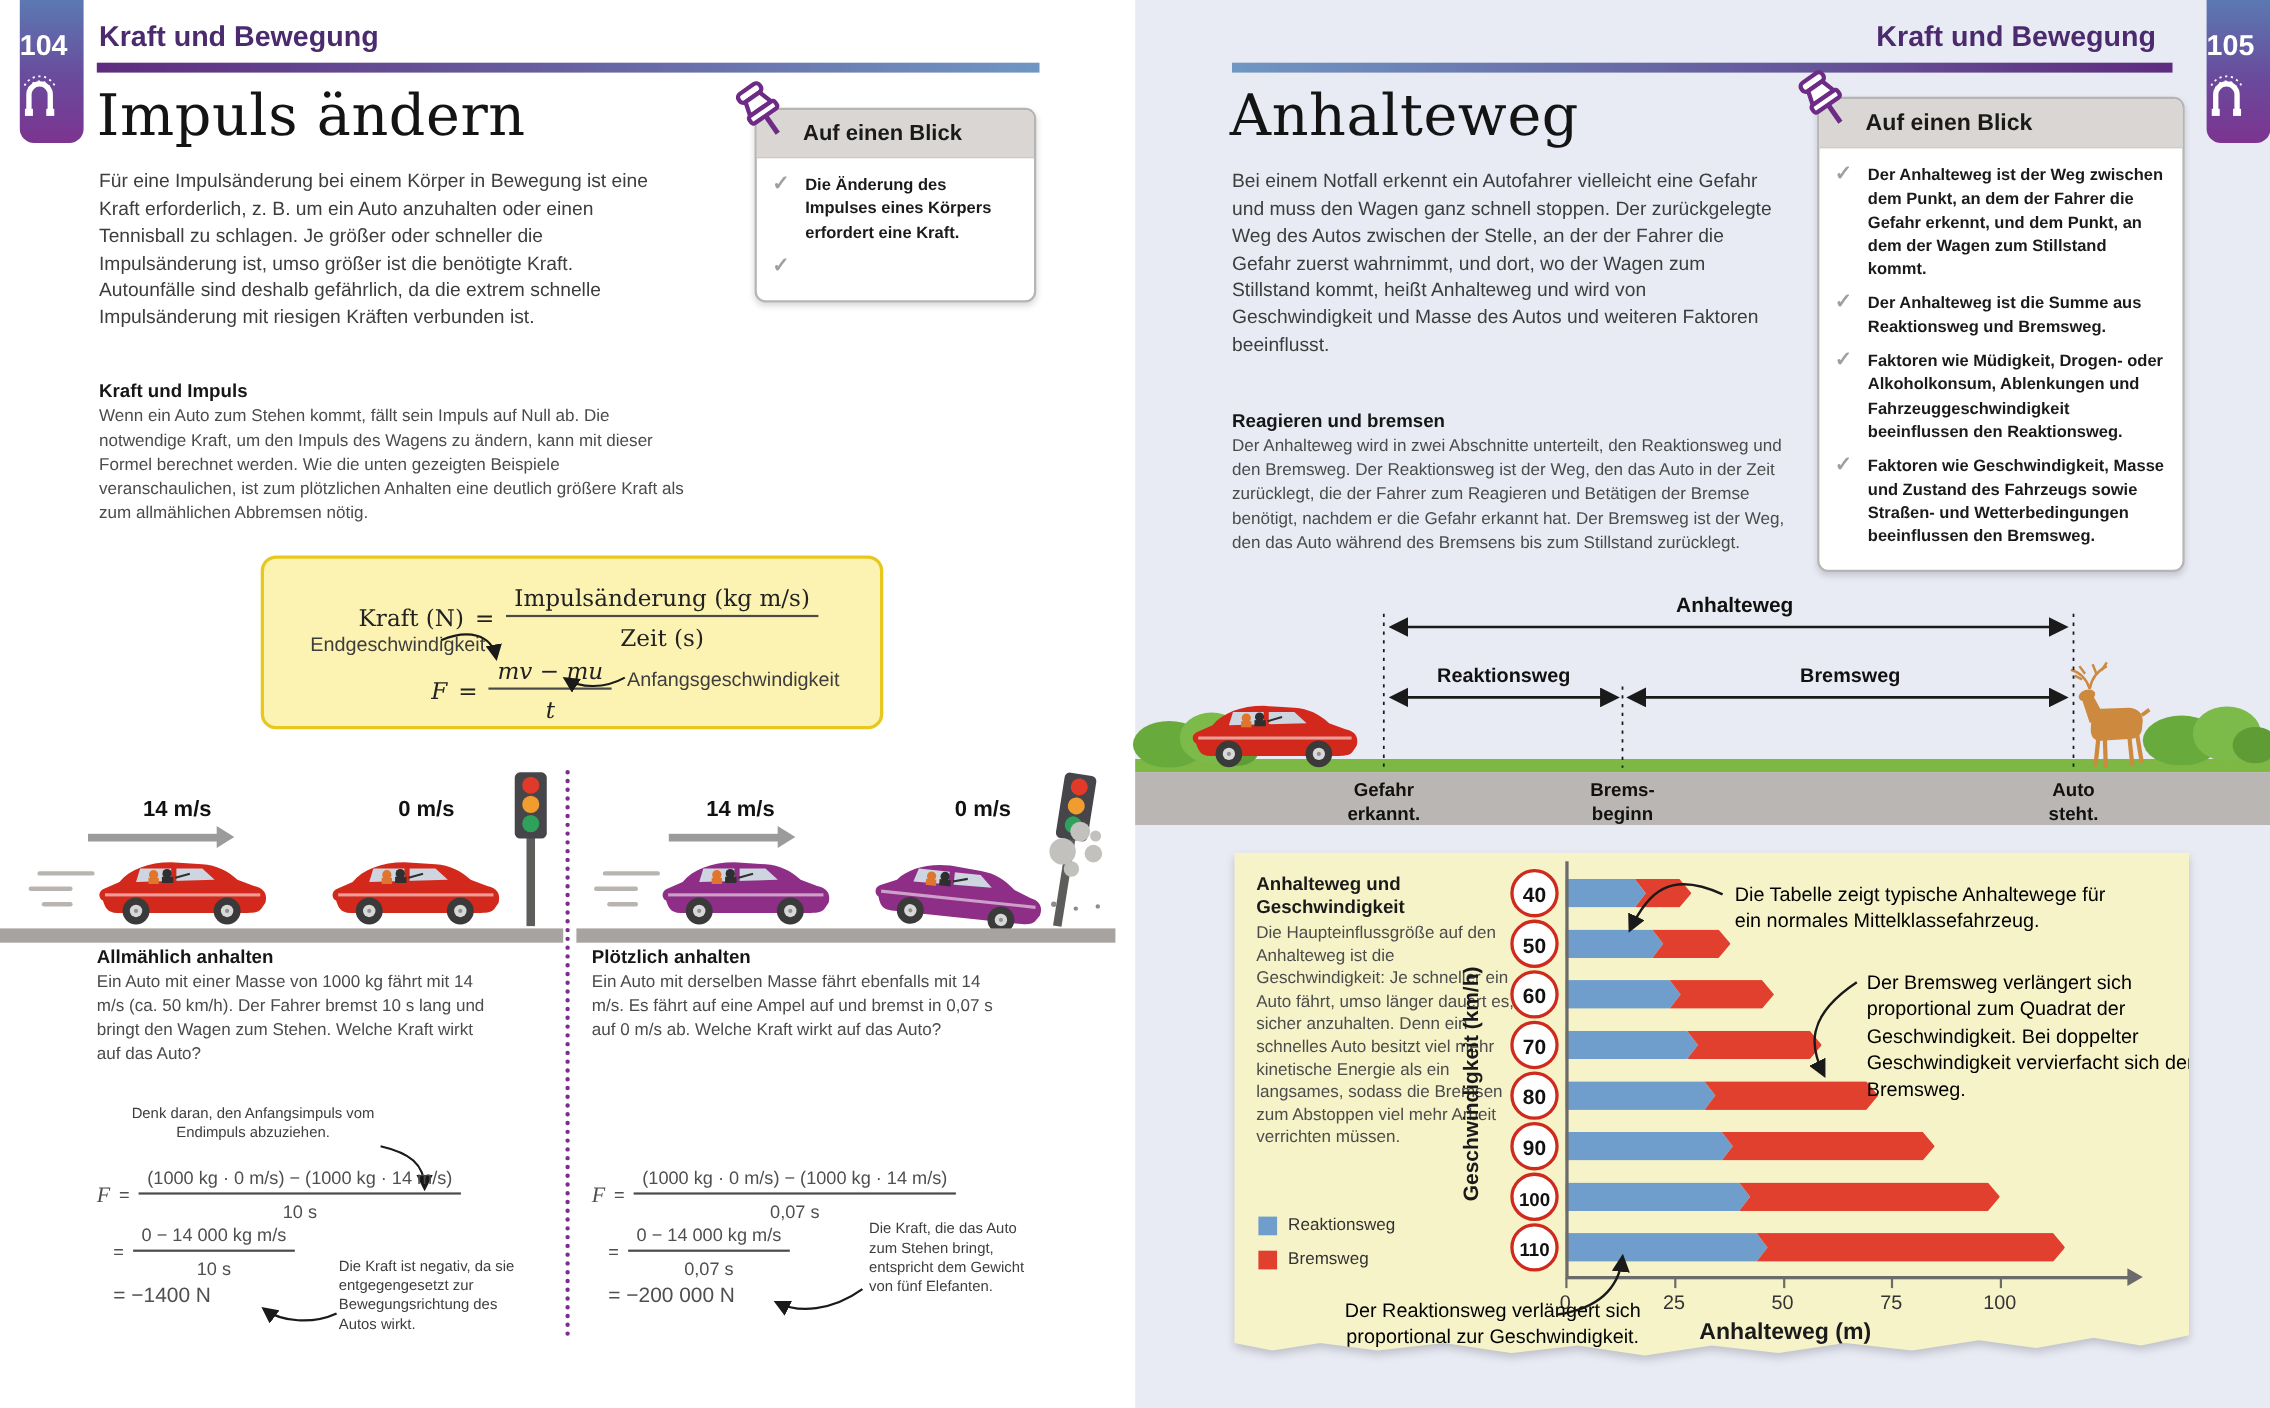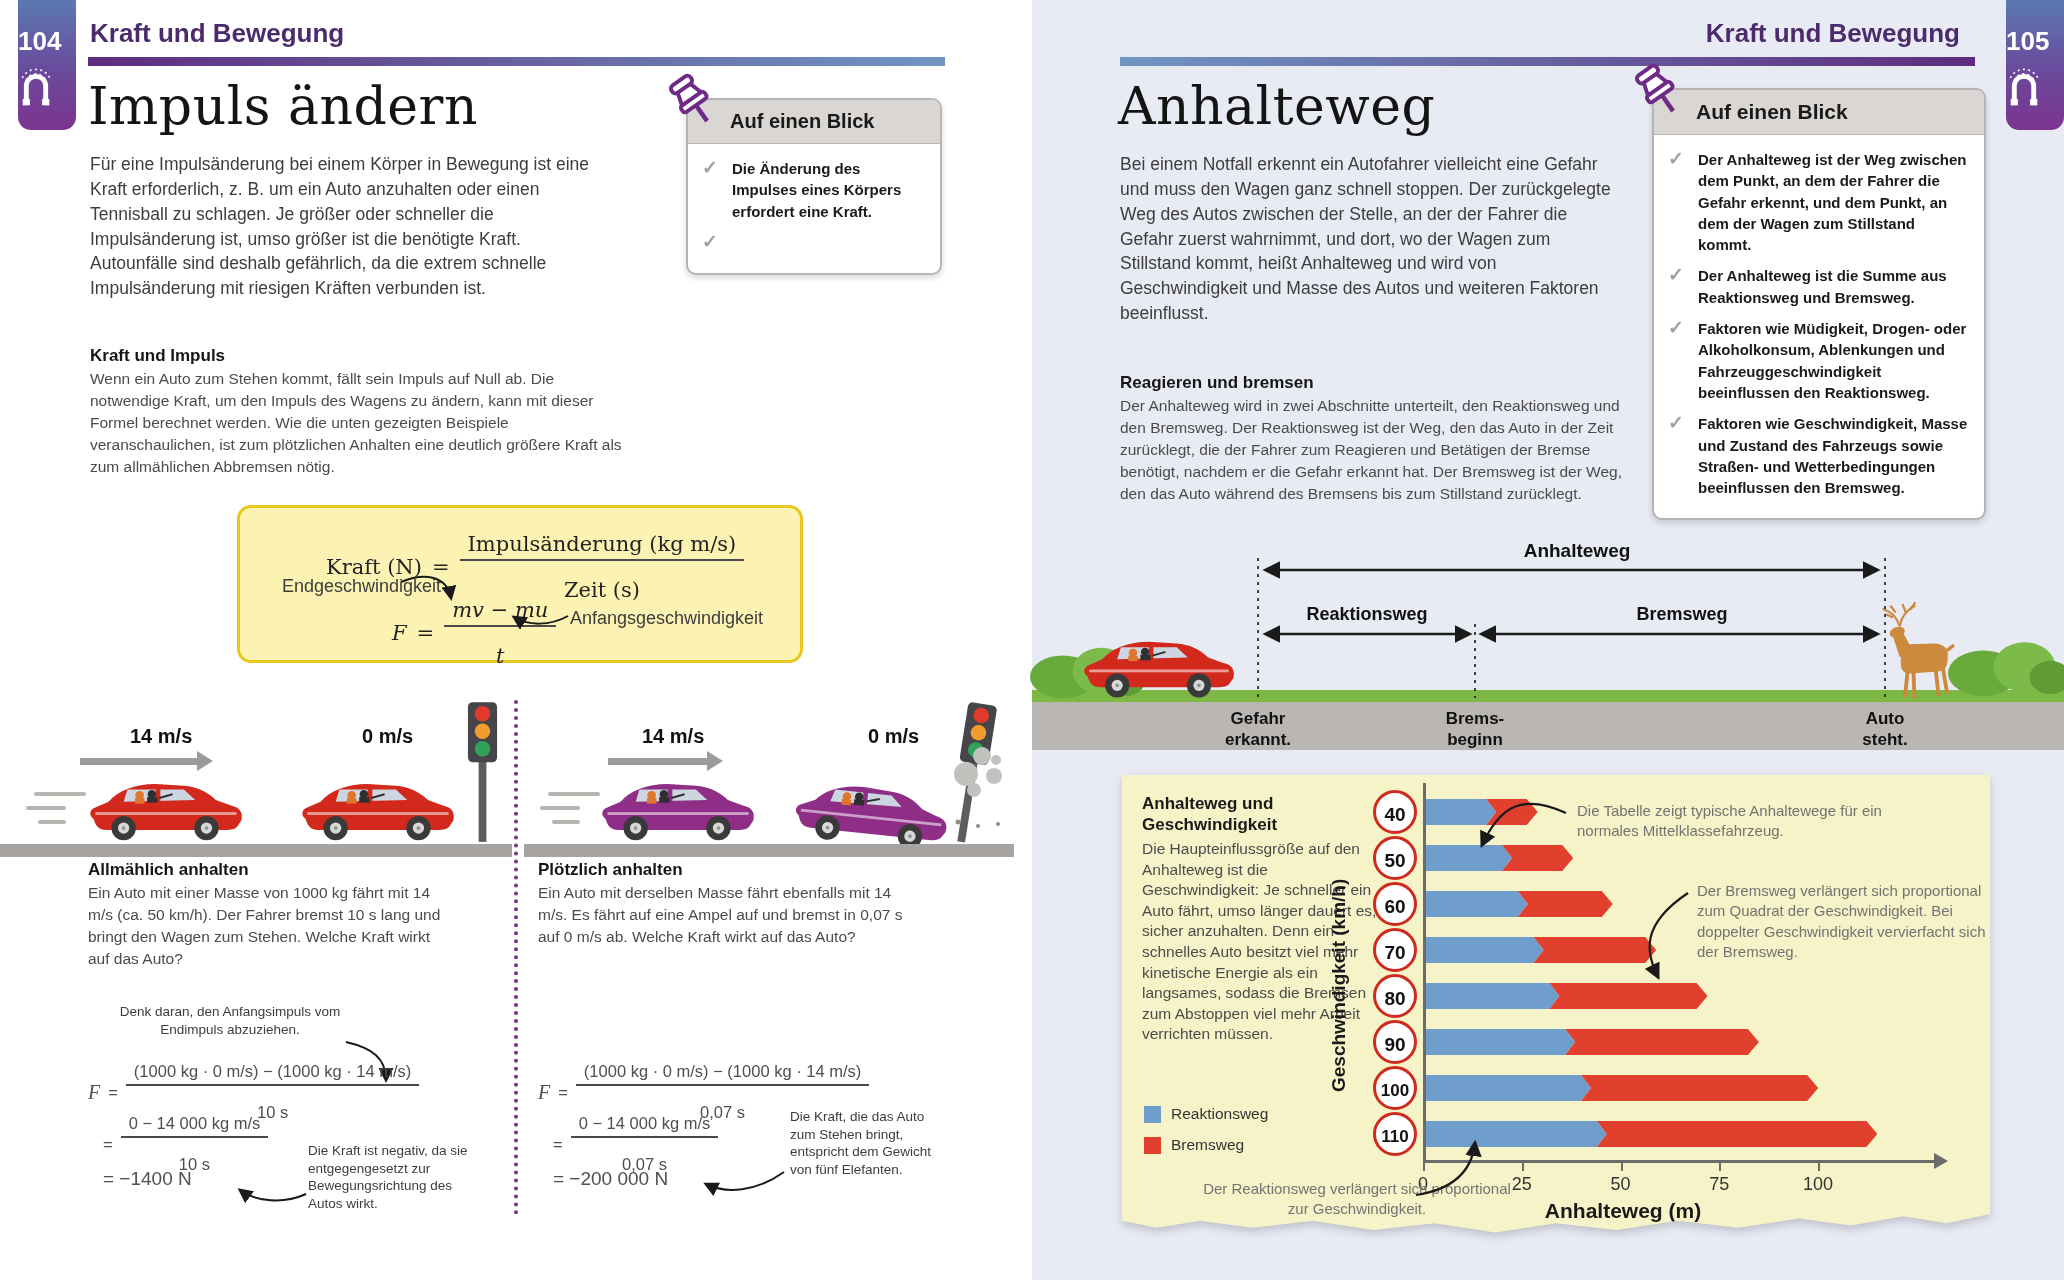--- a/index.html
+++ b/index.html
@@ -27,21 +27,21 @@
   .g-item{display:flex;gap:8px;margin-bottom:10px}
   .g-check{color:#9f9f9f;font-weight:bold;font-size:19px;line-height:1.1;flex:0 0 22px}
   .g-text{margin:0;font-weight:bold;font-size:15px;line-height:1.42}
   .pin{position:absolute;left:-26px;top:-30px}
   
   .fbox{position:absolute;left:237px;top:505px;width:560px;height:152px;background:#fcf3b2;
         border:3px solid #e8c71e;border-radius:14px}
   .serif{font-family:"DejaVu Serif",serif}
   .frac{display:inline-block;text-align:center;vertical-align:middle}
   .frac .num{display:block;padding:0 8px 3px;border-bottom:2px solid #4a4a4a}
-  .frac .den{display:block;padding-top:17px}
+  .frac .den{display:block;padding-top:7px}
   .fb-row{position:absolute;display:flex;align-items:center;gap:10px;font-size:21px;color:#222}
   .fb-lab{position:absolute;font-size:18px;color:#3d3d3d}
   .ital{font-style:italic}
   
   .speed-label{position:absolute;font-weight:bold;font-size:20px;color:#111}
   .garrow{position:absolute;height:7px;background:#9b9b9b}
   .garrow:after{content:"";position:absolute;right:-15px;top:-7px;border-left:16px solid #9b9b9b;
                 border-top:10.5px solid transparent;border-bottom:10.5px solid transparent}
   .road{position:absolute;height:13px;background:#a7a3a0}
   .speed-dash{position:absolute;height:4px;background:#b8b5b1;border-radius:2px}
@@ -70,21 +70,21 @@
   .bar{position:absolute;height:26px}
   .bar-blue{clip-path:polygon(0 0,calc(100% - 10px) 0,100% 50%,calc(100% - 10px) 100%,0 100%)}
   .bar-red{clip-path:polygon(0 0,calc(100% - 11px) 0,100% 50%,calc(100% - 11px) 100%,0 100%,10px 50%)}
   .vaxis{position:absolute;left:301px;top:8px;width:2.5px;height:377px;background:#6b6b6b}
   .xaxis{position:absolute;left:301px;top:385px;width:512px;height:2.5px;background:#6b6b6b}
   .xaxis-head{position:absolute;left:812px;top:378px;width:0;height:0;border-left:14px solid #6b6b6b;
               border-top:8px solid transparent;border-bottom:8px solid transparent}
   .axis-tick{position:absolute;width:2px;height:9px;background:#6b6b6b;top:387px}
   .tick-label{position:absolute;top:399px;font-size:18px;color:#333;transform:translateX(-50%)}
   .xlab{position:absolute;left:301px;top:424px;width:400px;text-align:center;font-weight:bold;font-size:21px}
-  .panel-note{position:absolute;font-size:15px;line-height:1.35;color:#737373}
+  .panel-note{position:absolute;font-size:18px;line-height:1.35;color:#000000}
 </style>
 </head>
 <body>
 
 <svg width="0" height="0" style="position:absolute">
   <defs>
     <marker id="arr" viewBox="0 0 10 10" refX="8" refY="5" markerWidth="7.5" markerHeight="7.5" orient="auto-start-reverse">
       <path d="M0 0 L10 5 L0 10 z" fill="#1a1a1a"></path>
     </marker>
     <symbol id="car" viewBox="0 0 170 85">

